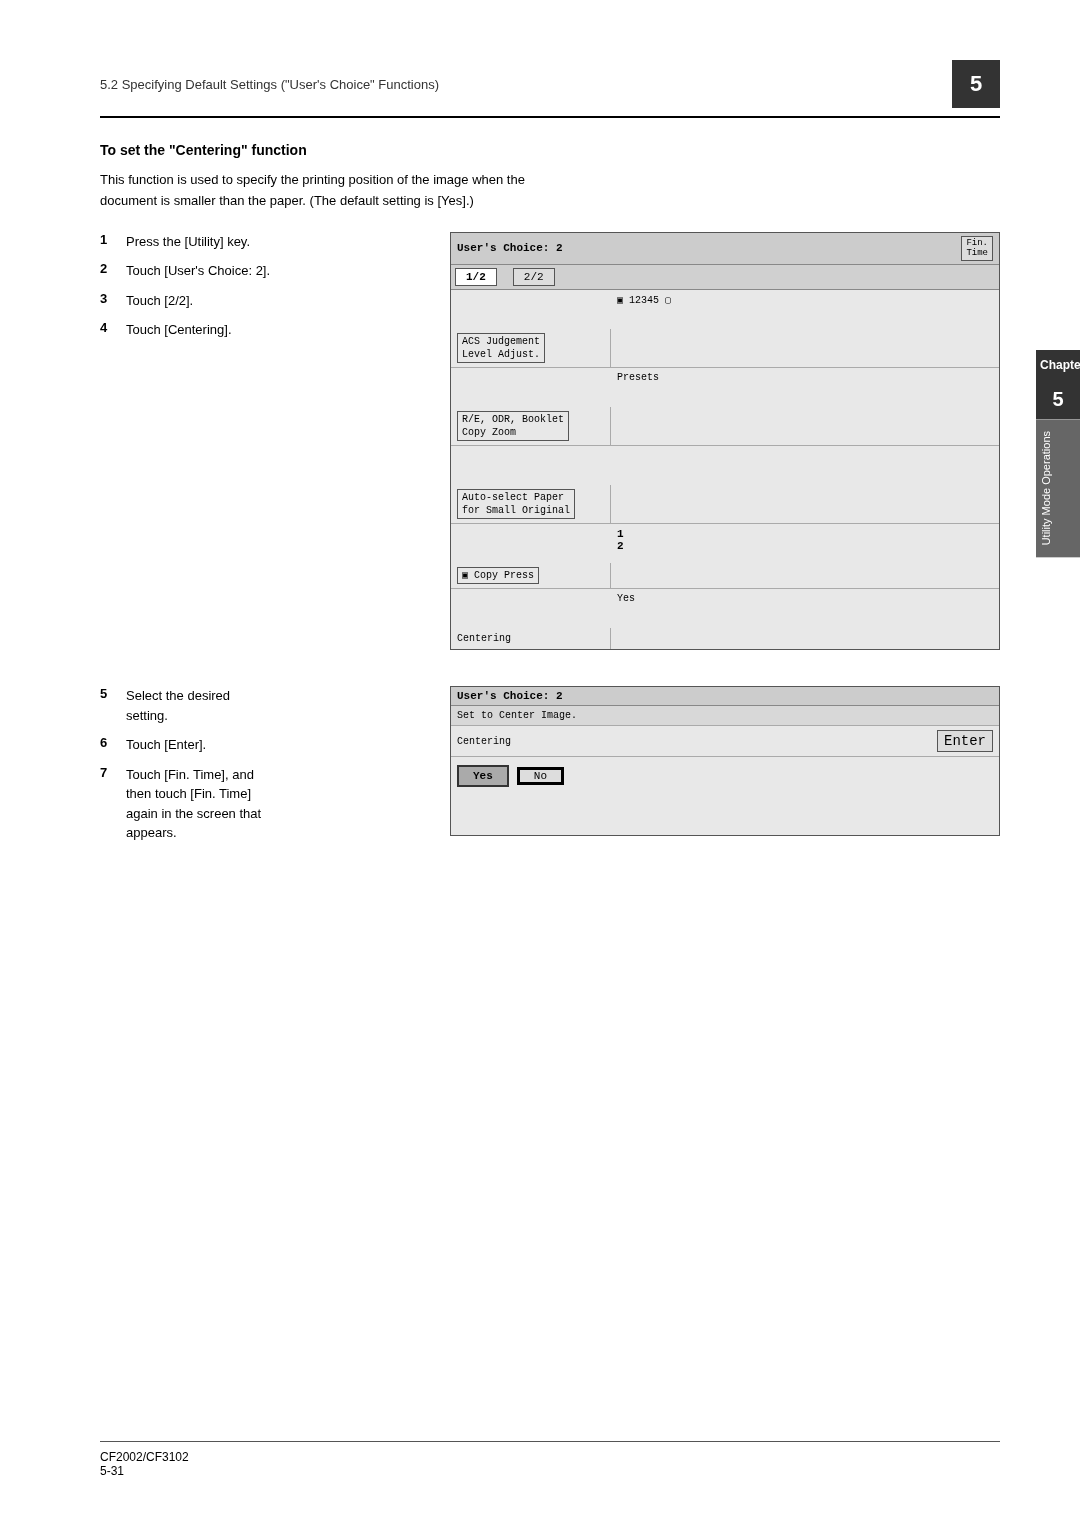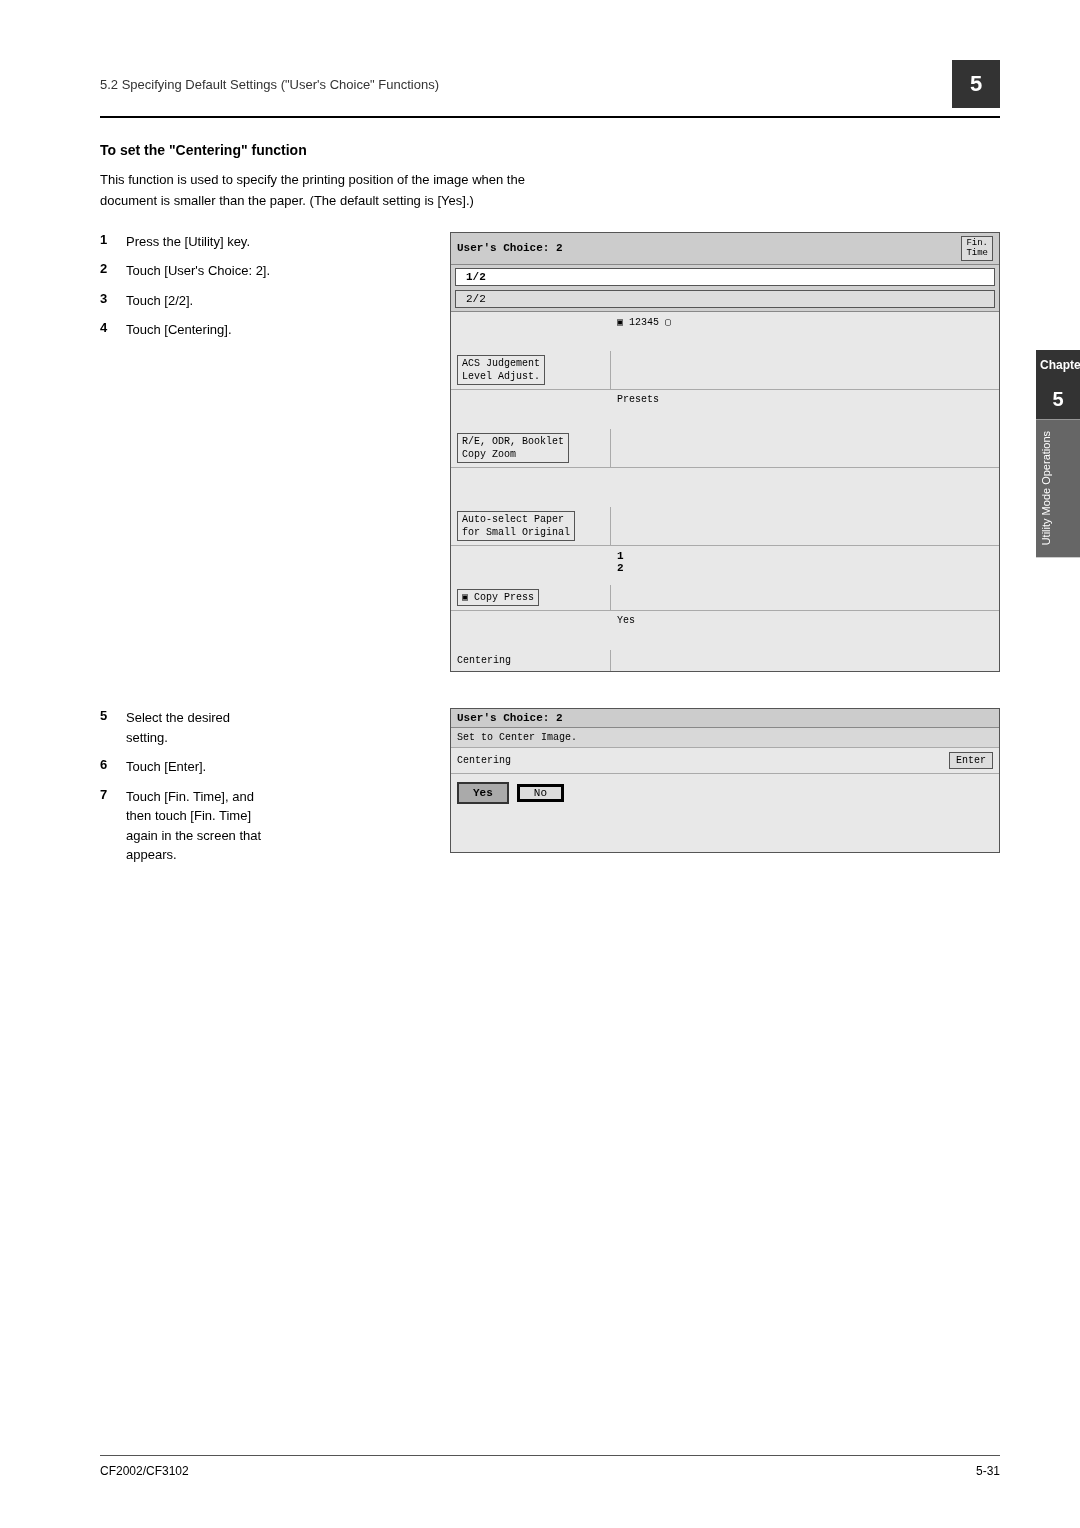--- a/index.html
+++ b/index.html
@@ -120,24 +120,23 @@
     .fin-time-btn {
       border: 1px solid #555;
       background: #ddd;
       padding: 1px 4px;
       font-size: 10px;
     }
 
     .tab-row {
       display: flex;
       padding: 3px 4px;
-      gap: 4px;
+      gap: 16px;
       background: #d0d0d0;
       border-bottom: 1px solid #888;
-      flex-direction: column;
     }
 
     .tab-btn {
       border: 1px solid #555;
       background: #ddd;
       padding: 2px 10px;
       font-size: 11px;
       font-family: 'Courier New', monospace;
     }
 
@@ -211,21 +210,21 @@
 
     .screen2-row-label {
       flex: 1;
       font-size: 10px;
     }
 
     .enter-btn {
       border: 1px solid #555;
       background: #ddd;
       padding: 2px 6px;
-      font-size: 10px;
+      font-size: 14px;
     }
 
     .yes-no-row {
       display: flex;
       gap: 8px;
       padding: 8px 6px;
       align-items: center;
     }
 
     .yes-btn {
@@ -304,20 +303,21 @@
     .footer {
       position: absolute;
       bottom: 50px;
       left: 100px;
       right: 80px;
       border-top: 1px solid #555;
       padding-top: 8px;
       display: flex;
       justify-content: space-between;
       font-size: 12px;
+      flex-direction: column;
     }
   </style>
 </head>
 <body>
 
 <div class="page-container">
 
   <div class="header-area">
     <span class="header-text">5.2 Specifying Default Settings ("User's Choice" Functions)</span>
     <div class="chapter-badge">5</div>

